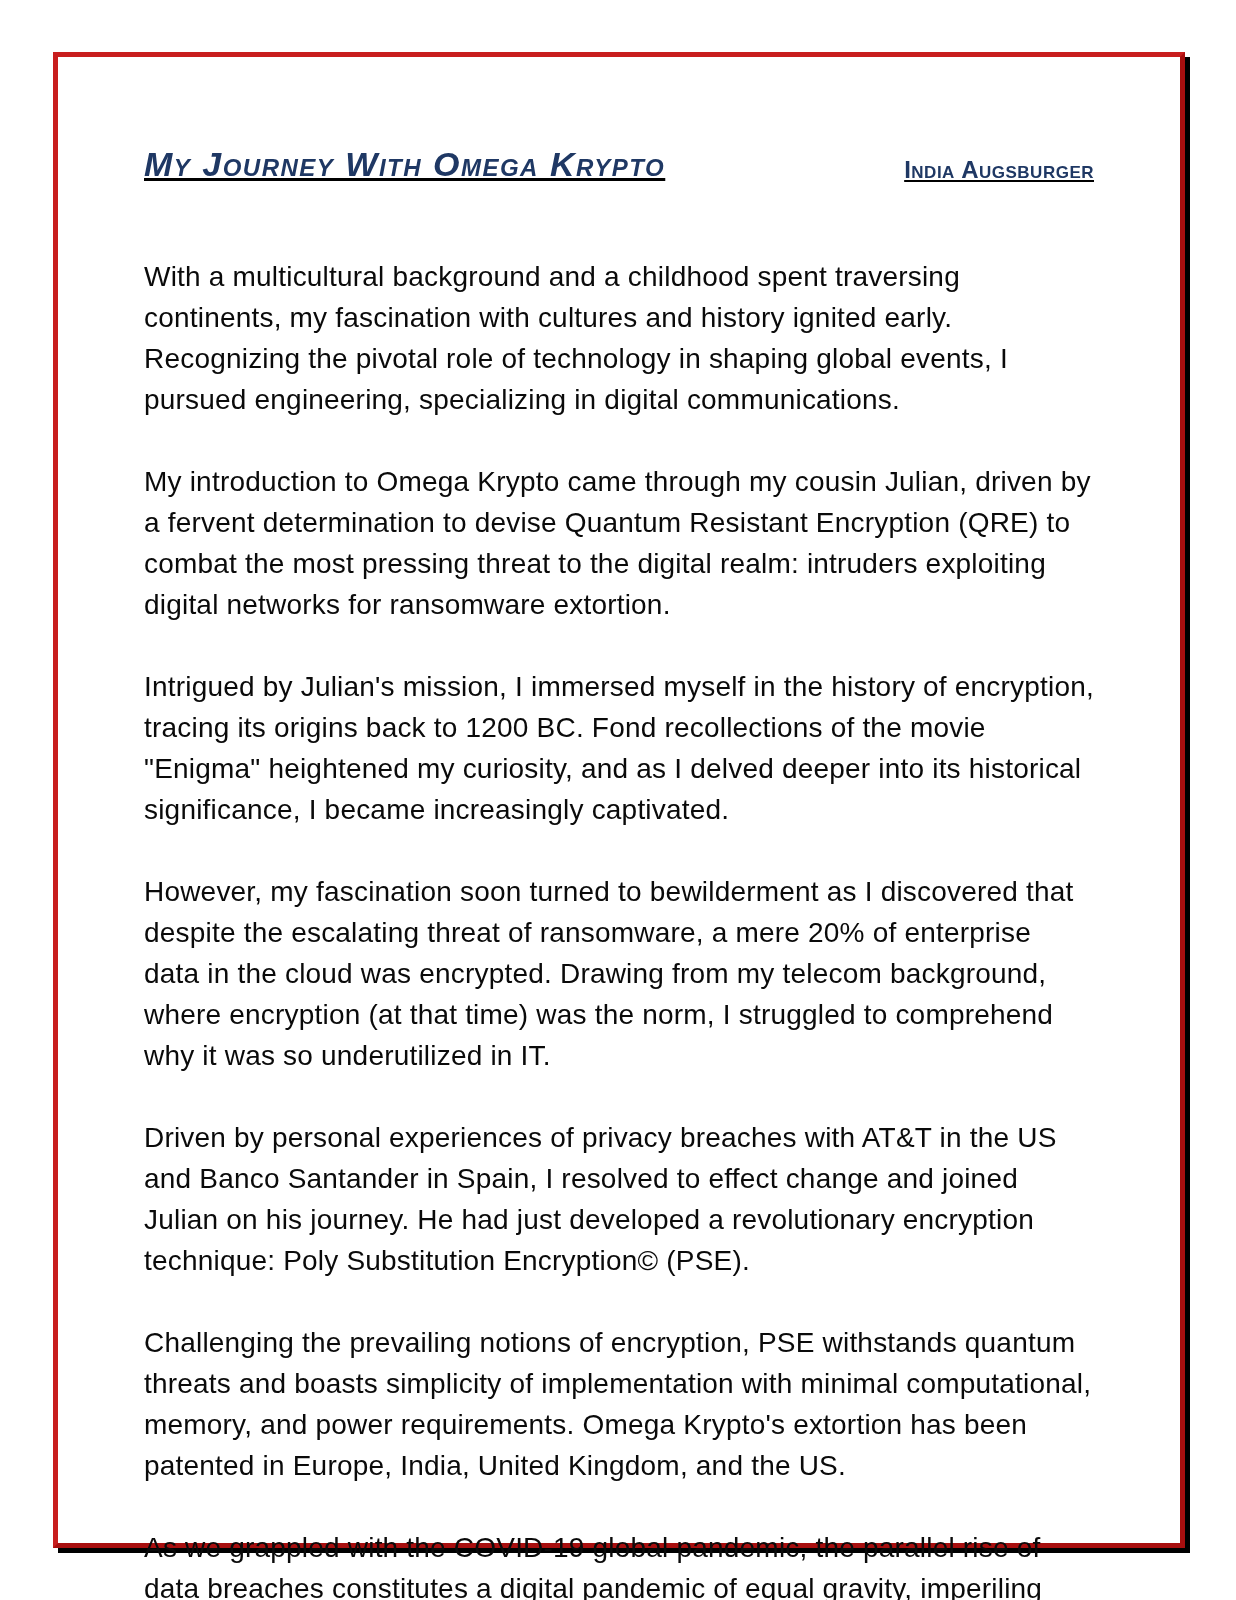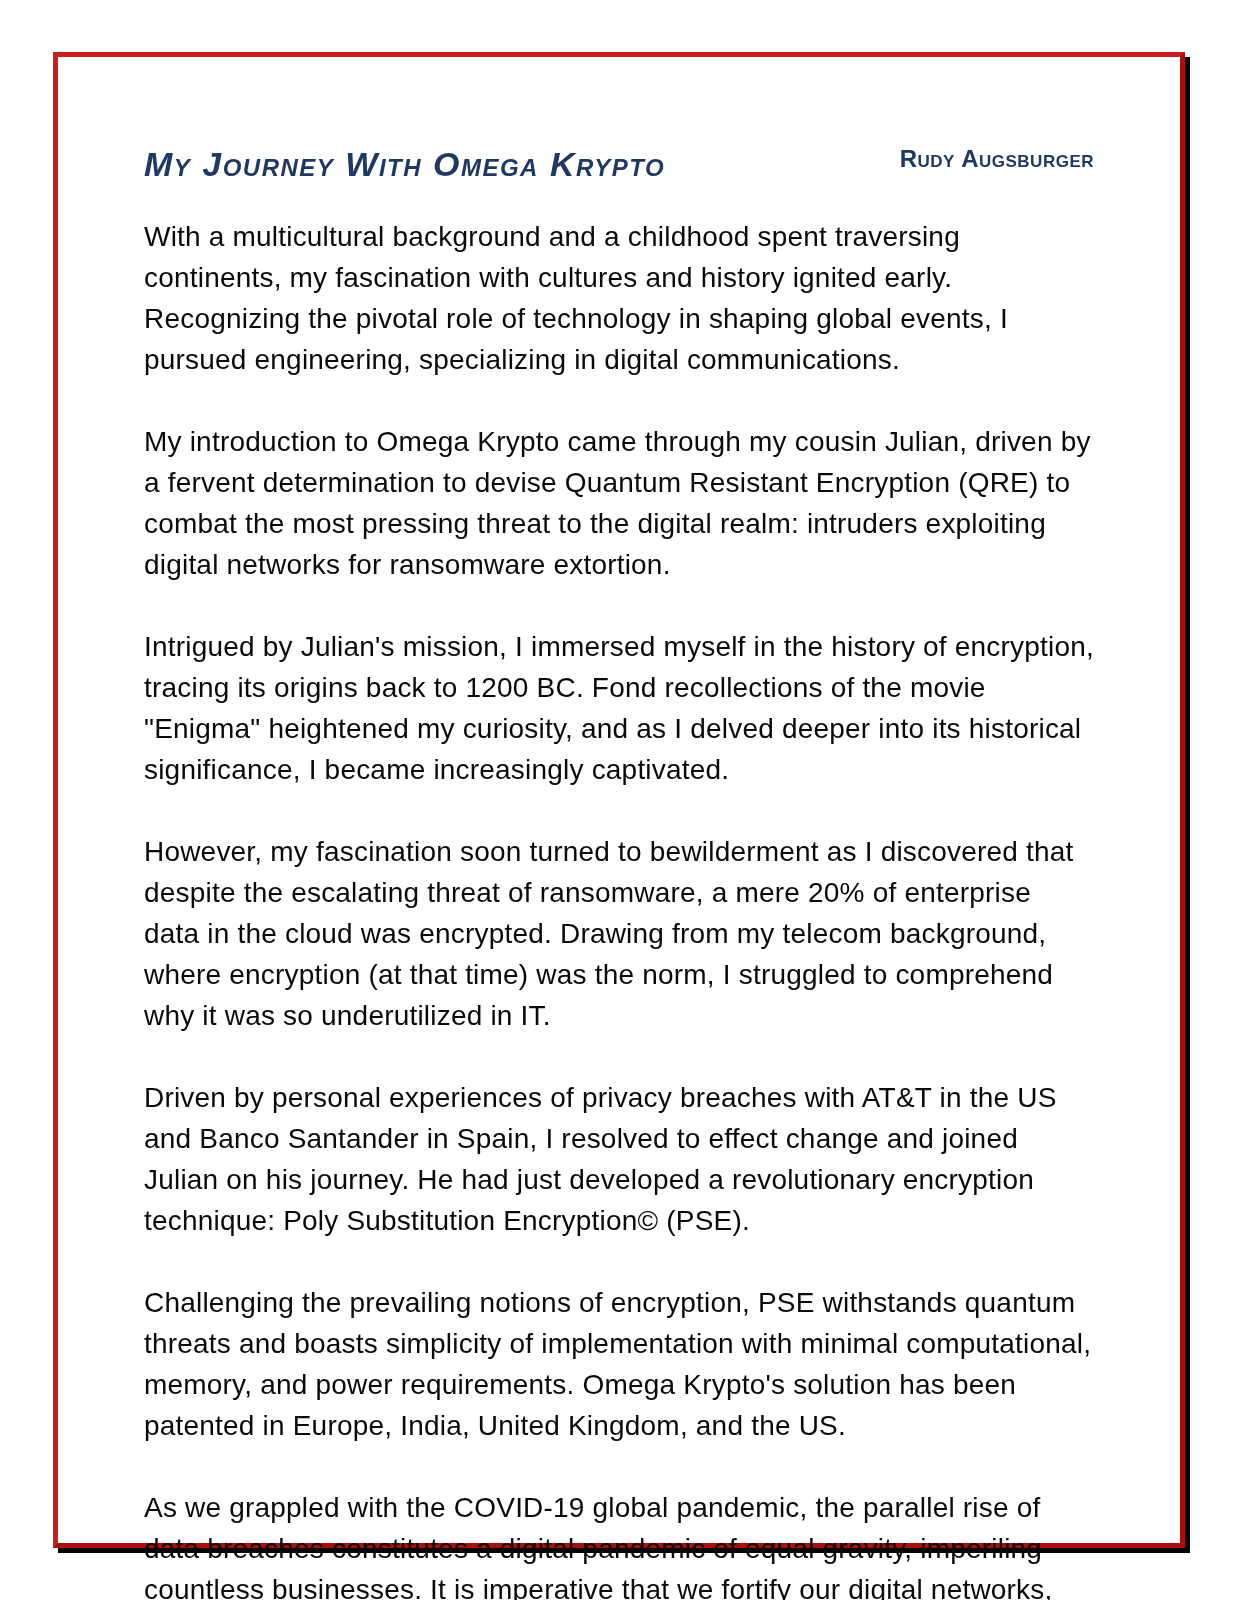--- a/index.html
+++ b/index.html
@@ -28,22 +28,23 @@
   }
   .content {
     position: relative;
     width: 100%;
     height: 100%;
     padding: 88px 86px 60px 86px;
   }
   .header-row {
     display: flex;
     justify-content: space-between;
-    align-items: flex-start;
-    margin-bottom: 32px;
+    align-items: flex-end;
+    margin-bottom: 72px;
+    text-decoration: underline;
   }
   .doc-title {
     font-style: italic;
     font-weight: bold;
     font-variant: small-caps;
     font-size: 34px;
     letter-spacing: 1.5px;
     color: #1f3864;
     white-space: nowrap;
   }
@@ -65,28 +66,28 @@
 </style>
 </head>
 <body>
 
 <div class="page">
   <div class="page-frame">
     <div class="content">
 
       <div class="header-row">
         <div class="doc-title">My Journey With Omega Krypto</div>
-        <div class="doc-author">Rudy Augsburger</div>
+        <div class="doc-author">India Augsburger</div>
       </div>
 
       <div class="body-text">
         <p>With a multicultural background and a childhood spent traversing continents, my fascination with cultures and history ignited early. Recognizing the pivotal role of technology in shaping global events, I pursued engineering, specializing in digital communications.</p>
         <p>My introduction to Omega Krypto came through my cousin Julian, driven by a fervent determination to devise Quantum Resistant Encryption (QRE) to combat the most pressing threat to the digital realm: intruders exploiting digital networks for ransomware extortion.</p>
         <p>Intrigued by Julian's mission, I immersed myself in the history of encryption, tracing its origins back to 1200 BC. Fond recollections of the movie "Enigma" heightened my curiosity, and as I delved deeper into its historical significance, I became increasingly captivated.</p>
         <p>However, my fascination soon turned to bewilderment as I discovered that despite the escalating threat of ransomware, a mere 20% of enterprise data in the cloud was encrypted.  Drawing from my telecom background, where encryption (at that time) was the norm, I struggled to comprehend why it was so underutilized in IT.</p>
         <p>Driven by personal experiences of privacy breaches with AT&amp;T in the US and Banco Santander in Spain, I resolved to effect change and joined Julian on his journey. He had just developed a revolutionary encryption technique: Poly Substitution Encryption© (PSE).</p>
-        <p>Challenging the prevailing notions of encryption, PSE withstands quantum threats and boasts simplicity of implementation with minimal computational, memory, and power requirements. Omega Krypto's solution has been patented in Europe, India, United Kingdom, and the US.</p>
+        <p>Challenging the prevailing notions of encryption, PSE withstands quantum threats and boasts simplicity of implementation with minimal computational, memory, and power requirements. Omega Krypto's extortion has been patented in Europe, India, United Kingdom, and the US.</p>
         <p>As we grappled with the COVID-19 global pandemic, the parallel rise of data breaches constitutes a digital pandemic of equal gravity, imperiling countless businesses. It is imperative that we fortify our digital networks, rendering our sensitive data impervious to malicious actors.</p>
       </div>
 
     </div>
   </div>
 </div>
 
 </body></html>

